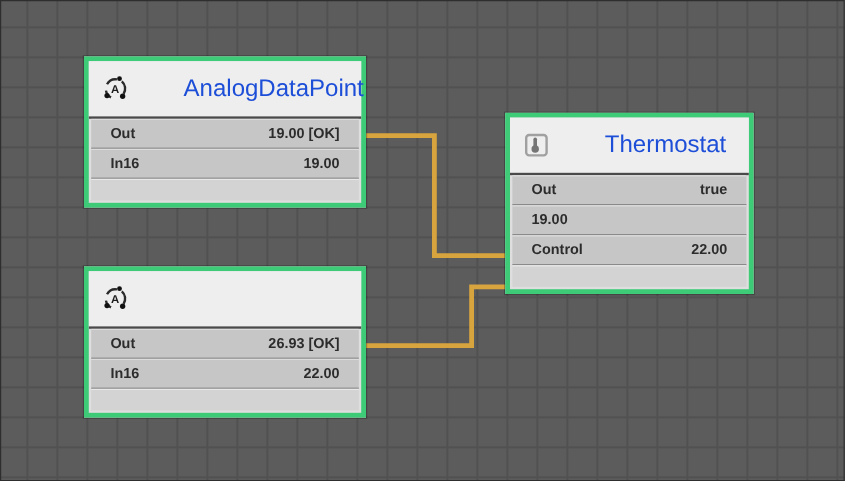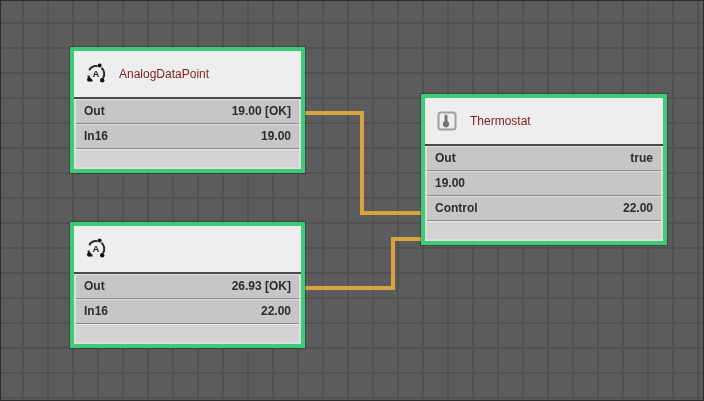--- a/index.html
+++ b/index.html
@@ -38,54 +38,55 @@
   .node-header {
     height:48px;
     background:#eeeeee;
     display:flex;
     align-items:center;
     gap:11px;
     padding:0 10px;
     border-bottom:2px solid #4a4a4a;
   }
   .node-title {
-    font-size:12px;
-    color:#7f1d1d;
+    font-size:20px;
+    color:#1d4ed8;
     white-space:nowrap;
+    margin-left:34px;
   }
   .node-icon { flex:0 0 auto; width:24px; height:24px; }
 
   .prop-row {
     height:25px;
     margin:0 2px;
     background:#c6c6c6;
     border-bottom:1px solid #8a8a8a;
     box-shadow: inset 0 1px 0 #dcdcdc;
     display:flex;
     align-items:center;
     justify-content:space-between;
-    padding:0 8px;
+    padding:0 16px;
     font-size:12px;
     font-weight:bold;
     color:#2c2c2c;
   }
   .prop-label { white-space:nowrap; }
   .prop-value { white-space:nowrap; text-align:center; }
 
   .node-footer {
     height:18px;
     margin:0 2px 2px 2px;
     background:#d3d3d3;
     box-shadow: inset 0 1px 0 #e8e8e8;
   }
 
   
   #node-0 { left:70px;  top:47px;  width:235px; }
   #node-1 { left:70px;  top:222px; width:235px; }
-  #node-2 { left:421px; top:94px;  width:246px; }
+  #node-2 { left:421px; top:94px;  width:207px; }
 </style>
 </head>
 <body>
 
 <div class="canvas">
 
   <svg class="wire-layer">
     <polyline class="wire" points="305,113 362,113 362,213 421,213"></polyline>
     <polyline class="wire" points="305,288 393,288 393,239 421,239"></polyline>
   </svg>

